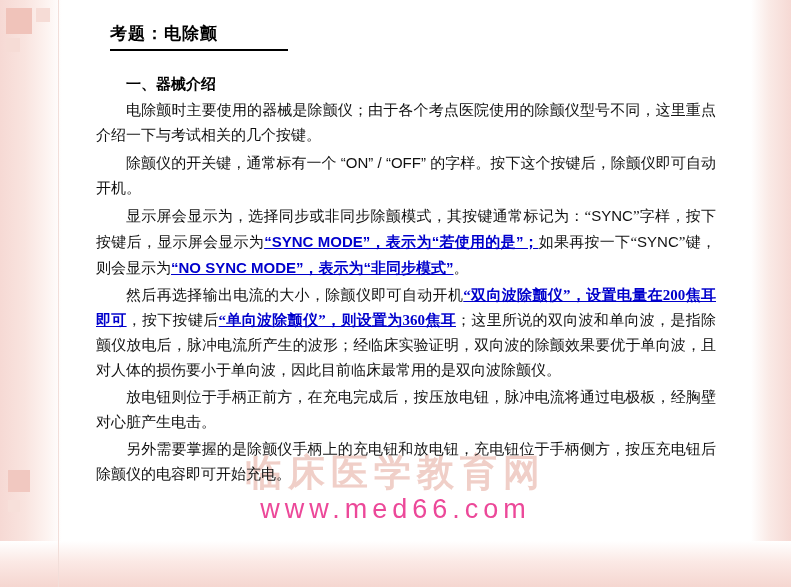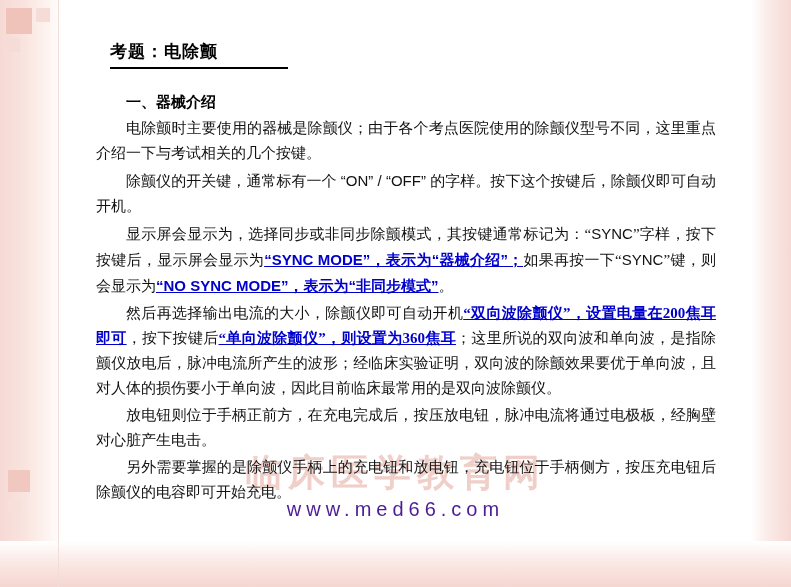--- a/index.html
+++ b/index.html
@@ -57,21 +57,21 @@
     position: absolute;
     left: 58px; top: 0;
     width: 1px; height: 587px;
     background: #f2ded9;
   }
 
   
   #content {
     position: absolute;
     left: 96px;
-    top: 40px;
+    top: 22px;
     width: 620px;
     z-index: 5;
   }
 
   .doc-title {
     font-family: "Liberation Sans", "DejaVu Sans", sans-serif;
     font-weight: bold;
     font-size: 17px;
     color: #000000;
     letter-spacing: 1px;
@@ -127,22 +127,22 @@
   .wm-cn {
     font-family: "Liberation Sans", "DejaVu Sans", sans-serif;
     font-size: 37px;
     font-weight: bold;
     color: #f0cfc8;
     letter-spacing: 6px;
     line-height: 42px;
   }
   .wm-en {
     font-family: "Liberation Sans", "DejaVu Sans", sans-serif;
-    font-size: 20px;
-    color: #4c1d95;
+    font-size: 27px;
+    color: #ec4899;
     letter-spacing: 5px;
     line-height: 30px;
   }
 </style>
 </head>
 <body>
 
 <div id="page">
 
   <div class="left-band"></div>
@@ -164,20 +164,20 @@
   <div id="content">
     <h1 class="doc-title">考题：电除颤</h1>
     <div class="title-rule"></div>
 
 
     <h2 class="section">一、器械介绍</h2>
 
     <div id="body-block">
         <p class="para"><span>电除颤时主要使用的器械是除颤仪；由于各个考点医院使用的除颤仪型号不同，这里重点介绍一下与考试相关的几个按键。</span></p>
         <p class="para"><span>除颤仪的开关键，通常标有一个</span><span class="mono"> “ON” / “OFF” </span><span>的字样。按下这个按键后，除颤仪即可自动开机。</span></p>
-        <p class="para"><span>显示屏会显示为，选择同步或非同步除颤模式，其按键通常标记为：“</span><span class="mono">SYNC</span><span>”字样，按下按键后，显示屏会显示为</span><span class="hl mono">“SYNC MODE”，表示为“器械介绍”；</span><span>如果再按一下“</span><span class="mono">SYNC</span><span>”键，则会显示为</span><span class="hl mono">“NO SYNC MODE”，表示为“非同步模式”</span><span>。</span></p>
+        <p class="para"><span>显示屏会显示为，选择同步或非同步除颤模式，其按键通常标记为：“</span><span class="mono">SYNC</span><span>”字样，按下按键后，显示屏会显示为</span><span class="hl mono">“SYNC MODE”，表示为“若使用的是”；</span><span>如果再按一下“</span><span class="mono">SYNC</span><span>”键，则会显示为</span><span class="hl mono">“NO SYNC MODE”，表示为“非同步模式”</span><span>。</span></p>
         <p class="para"><span>然后再选择输出电流的大小，除颤仪即可自动开机</span><span class="hl">“双向波除颤仪”，设置电量在200焦耳即可</span><span>，按下按键后</span><span class="hl">“单向波除颤仪”，则设置为360焦耳</span><span>；这里所说的双向波和单向波，是指除颤仪放电后，脉冲电流所产生的波形；经临床实验证明，双向波的除颤效果要优于单向波，且对人体的损伤要小于单向波，因此目前临床最常用的是双向波除颤仪。</span></p>
         <p class="para"><span>放电钮则位于手柄正前方，在充电完成后，按压放电钮，脉冲电流将通过电极板，经胸壁对心脏产生电击。</span></p>
         <p class="para"><span>另外需要掌握的是除颤仪手柄上的充电钮和放电钮，充电钮位于手柄侧方，按压充电钮后除颤仪的电容即可开始充电。</span></p>
       </div>
   </div>
 
 </div>
 
 </body></html>

